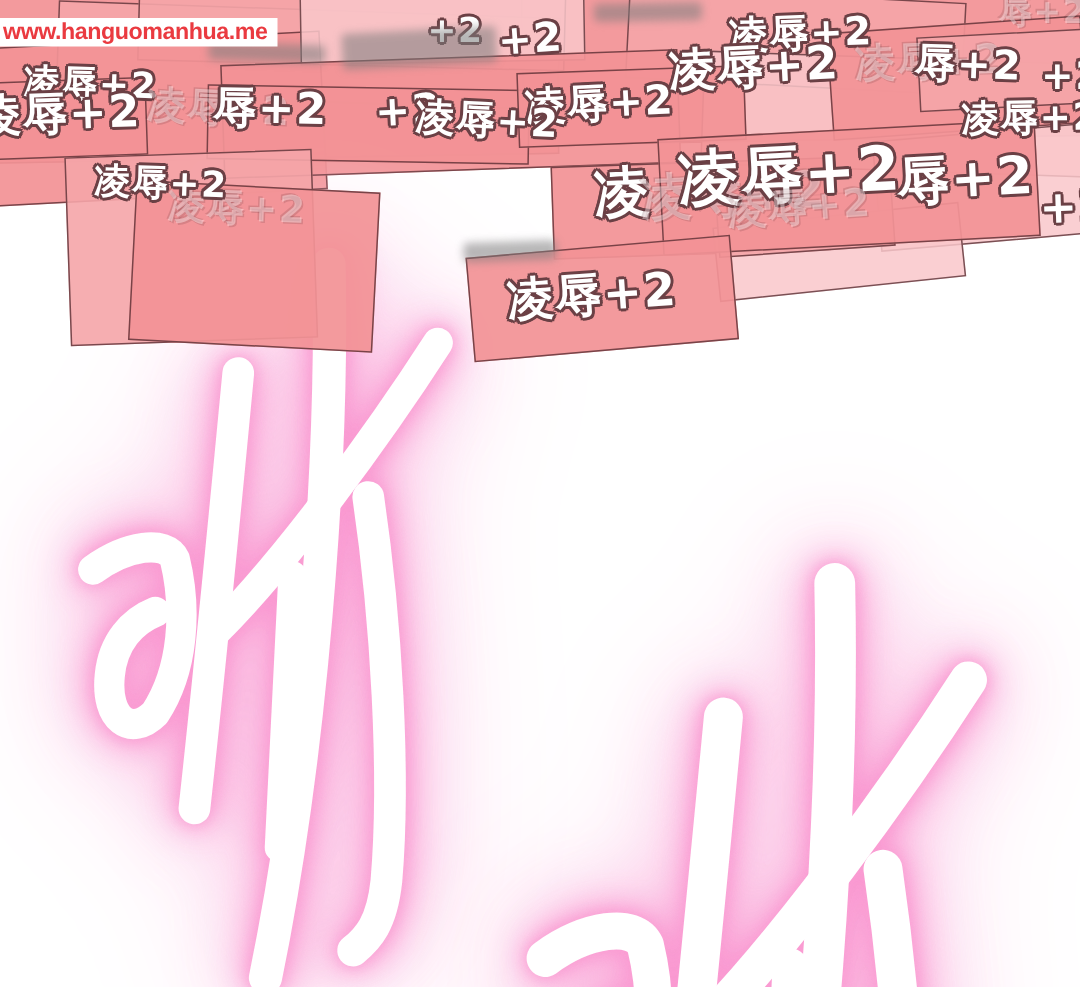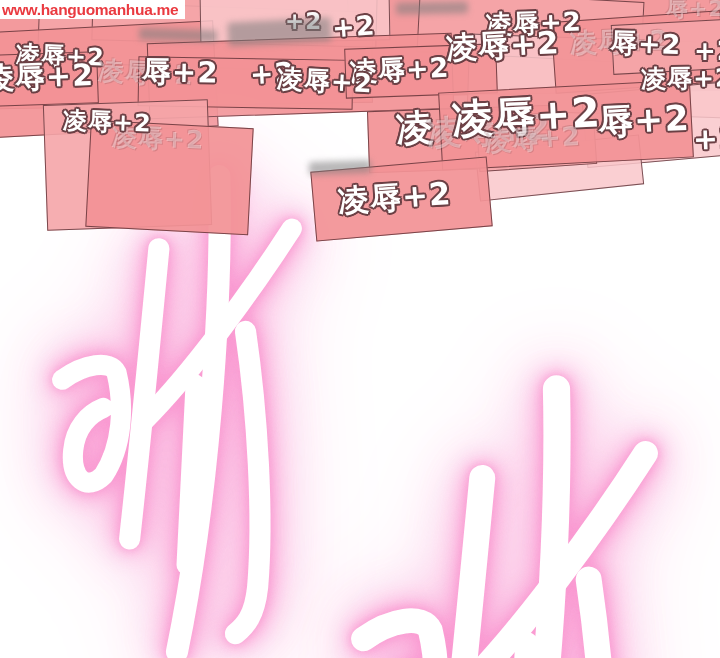--- a/index.html
+++ b/index.html
@@ -30,21 +30,21 @@
   .blur-patch{
     position:absolute;background:#7d7d7d;opacity:.55;filter:blur(3px);
     border-radius:3px;z-index:32;
   }
   .sfx{
     position:absolute;z-index:5;overflow:visible;
     filter:drop-shadow(0 0 5px #fa9ed3) drop-shadow(0 0 12px #f98fcd)
            drop-shadow(0 0 26px #fbc0e3) drop-shadow(0 0 42px #fddcf0);
   }
   .watermark{
-    position:absolute;left:0;top:0;z-index:60;background:#ffffff;color:#ea3a40;
+    position:absolute;left:0;top:12px;z-index:60;background:#ffffff;color:#ea3a40;
     font-family:"Liberation Sans",sans-serif;font-weight:700;font-size:15.5px;
     line-height:19px;height:19px;padding:0 7px 0 2px;letter-spacing:-.3px;
   }
   .defs-hidden{position:absolute;width:0;height:0;}
 </style>
 </head>
 <body>
 
 <div class="stage" id="stage">
 

